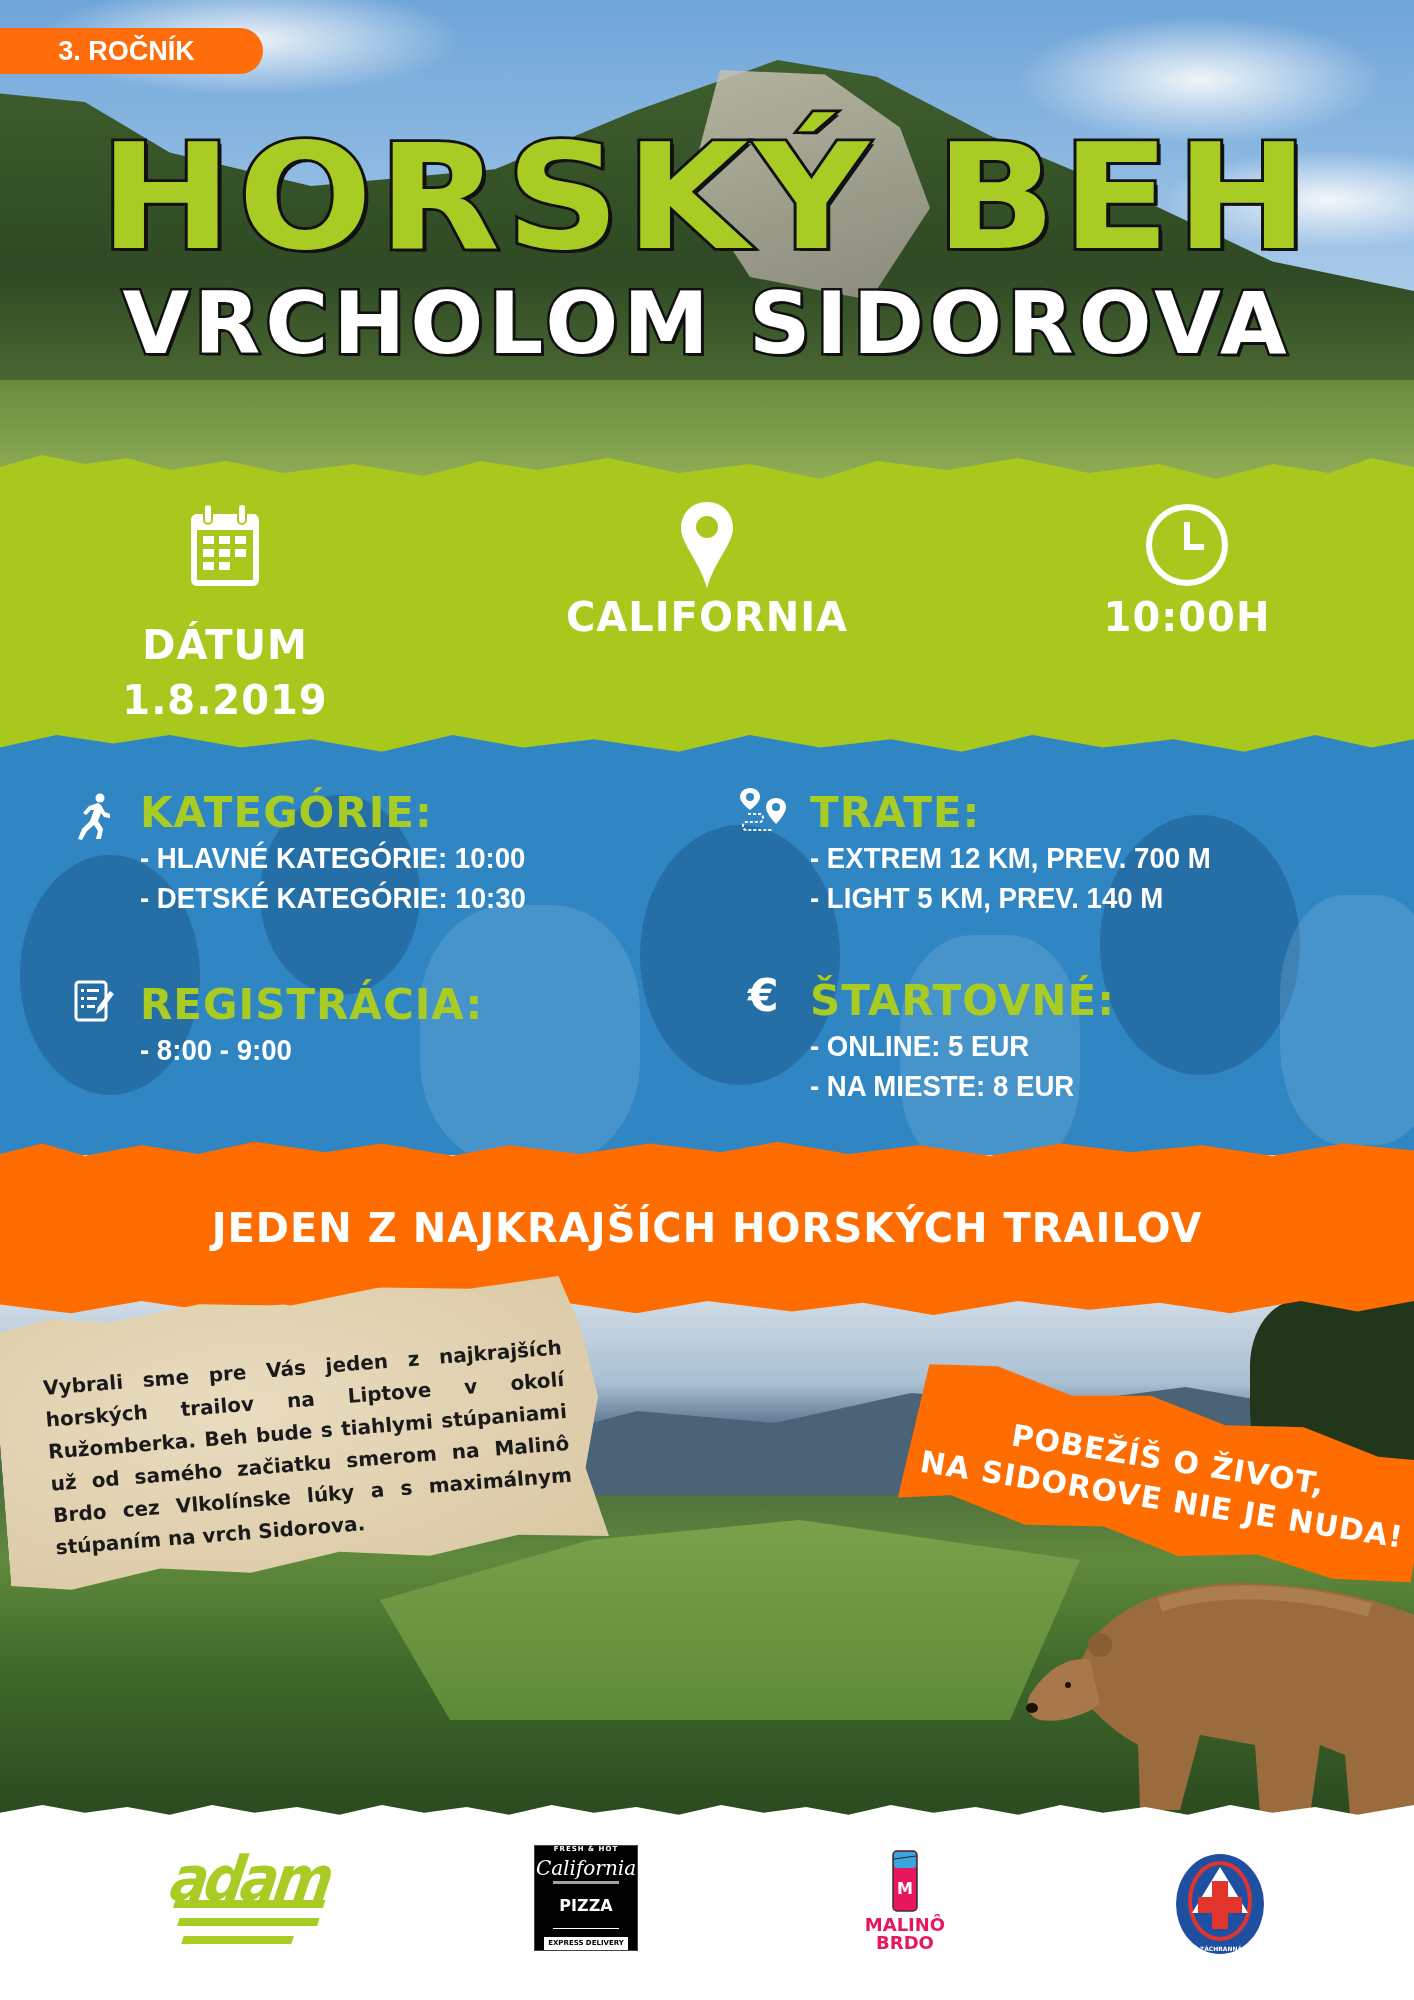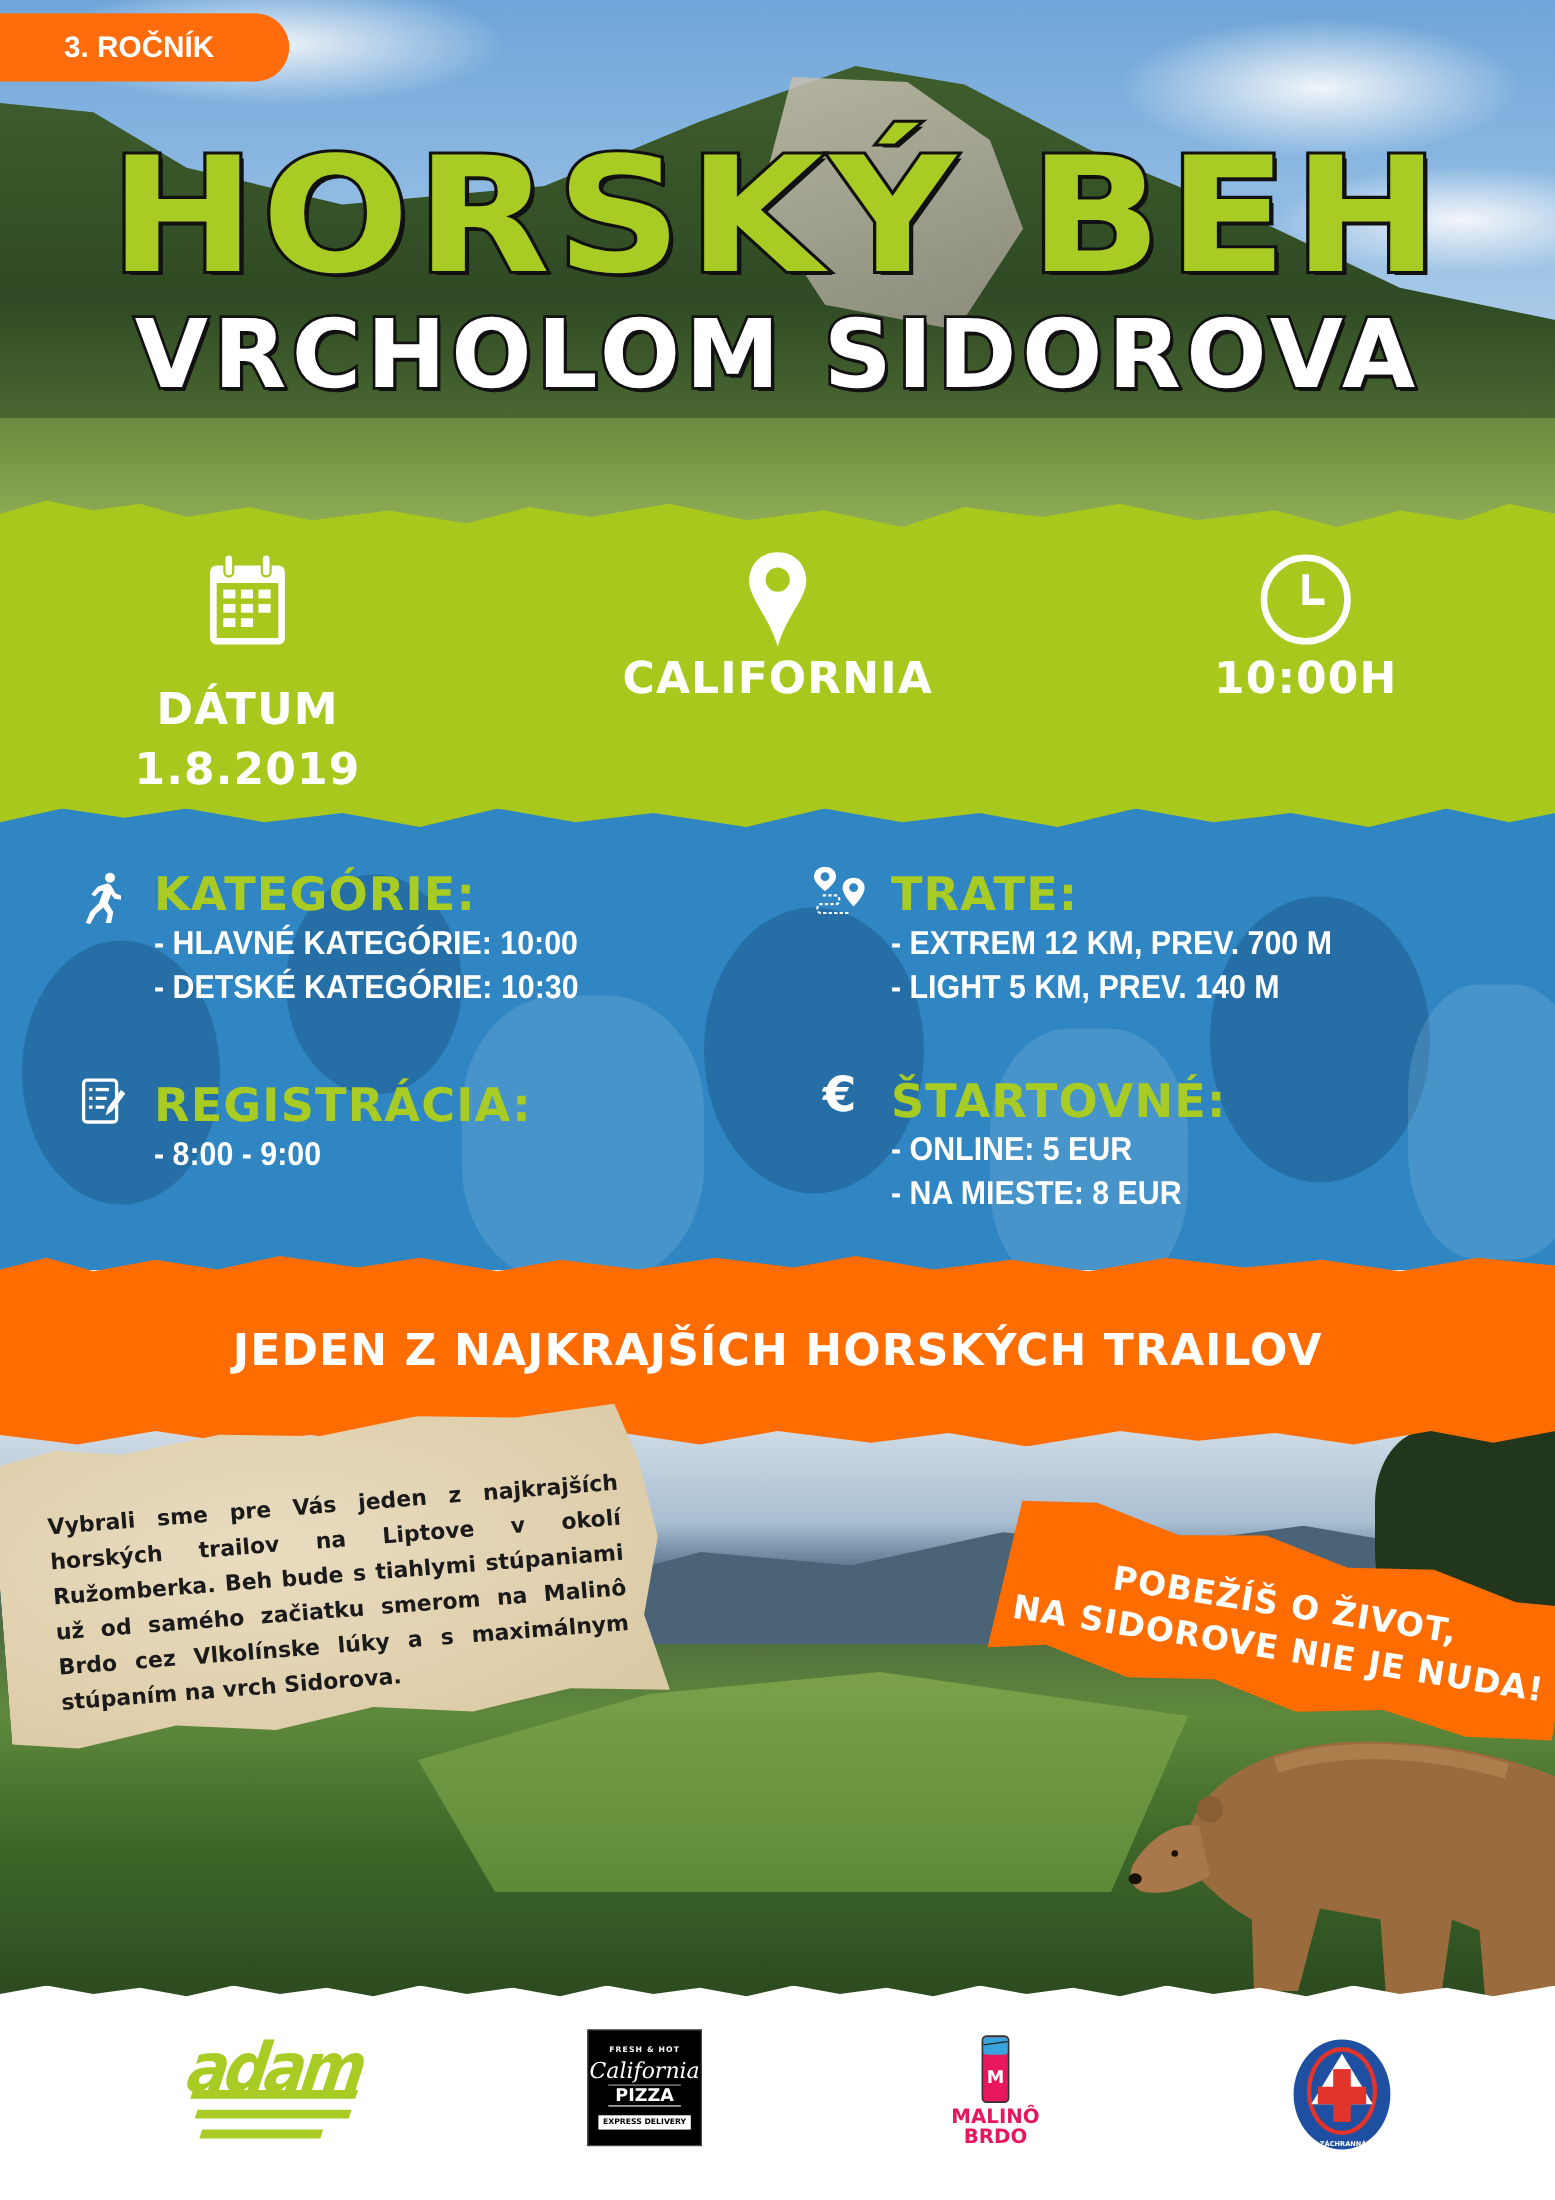--- a/index.html
+++ b/index.html
@@ -10,21 +10,21 @@
 #hero{left:0;top:0;width:1414px;height:480px;background:
  radial-gradient(ellipse 300px 80px at 250px 40px,#eef3f8 0%,rgba(238,243,248,0) 70%),
  radial-gradient(ellipse 260px 90px at 1200px 80px,#f1f5f9 0%,rgba(241,245,249,0) 70%),
  radial-gradient(ellipse 240px 70px at 1330px 200px,#f3f6fa 0%,rgba(243,246,250,0) 70%),
  linear-gradient(180deg,#6fa5d8 0%,#8db9e2 35%,#a9cae8 60%);}
 #mountain{left:0;top:60px;width:1414px;height:420px;background:linear-gradient(180deg,#3f5e2d 0%,#2f4a24 50%,#4d6b33 80%,#7a9a45 100%);
  clip-path:polygon(0 8%,6% 10%,12% 22%,22% 30%,35% 26%,45% 12%,55% 0%,62% 4%,70% 18%,80% 32%,90% 48%,100% 55%,100% 100%,0 100%)}
 #rock{left:660px;top:70px;width:300px;height:230px;background:linear-gradient(160deg,#c9c4b4,#9a958a);opacity:.85;
  clip-path:polygon(20% 0,55% 2%,80% 25%,90% 60%,70% 100%,30% 90%,10% 50%)}
 #meadow{left:0;top:380px;width:1414px;height:100px;background:linear-gradient(180deg,#6b8a3e,#8fae55)}
-#badge{left:0;top:12px;width:263px;height:62px;background:#ff6c0b;border-radius:0 32px 32px 0;color:#fff;
+#badge{left:0;top:28px;width:263px;height:46px;background:#ff6c0b;border-radius:0 32px 32px 0;color:#fff;
  font:bold 27px "Liberation Sans",sans-serif;display:flex;align-items:center;justify-content:center;padding-right:10px}
 .title1{left:0;width:1414px;top:118px;text-align:center;font:900 158px/1 "DejaVu Sans",sans-serif;color:#a8cc23;letter-spacing:6px;
  -webkit-text-stroke:6px #111;paint-order:stroke fill;text-shadow:4px 4px 0 #111;transform:scaleY(.92)}
 .title2{left:0;width:1414px;top:280px;text-align:center;font:900 86px/1 "DejaVu Sans",sans-serif;color:#fff;letter-spacing:5px;
  -webkit-text-stroke:5px #111;paint-order:stroke fill;text-shadow:3px 3px 0 #111}
 
 #green{left:0;top:455px;width:1414px;height:300px;background:#a8c81e;
  clip-path:polygon(0 4%,3% 0,6% 3%,9% 1%,12% 5%,16% 2%,20% 6%,25% 3%,30% 7%,34% 2%,38% 5%,43% 1%,48% 6%,53% 3%,58% 8%,62% 2%,67% 5%,72% 1%,77% 6%,82% 3%,86% 8%,90% 3%,94% 6%,97% 1%,100% 4%,100% 100%,0 100%)}
 .info{top:500px;width:420px;text-align:center;color:#fff}
 .info .ico{height:90px;display:flex;justify-content:center;align-items:center}
@@ -218,21 +218,21 @@
       <rect x="40" y="60" width="150" height="8"></rect>
       <rect x="50" y="78" width="140" height="8"></rect>
       <rect x="60" y="96" width="110" height="8"></rect>
     </g>
   </svg>
 </div>
 
 <div class="abs logo" style="left:534px;top:1845px;width:104px;height:106px;background:#000;flex-direction:column;color:#fff;border:1px solid #444">
   <div style="font:bold 7px/1 'DejaVu Sans',sans-serif;letter-spacing:1px">FRESH &amp; HOT</div>
   <div style="font:italic 20px/1.1 'DejaVu Serif',serif;margin-top:4px">California</div>
-  <div style="font:bold 16px/1 'DejaVu Sans',sans-serif;border-top:1px solid #a3a3a3;border-bottom:1px solid #fff;padding:1px 6px;margin-top:2px">PIZZA</div>
+  <div style="font:bold 16px/1 'DejaVu Sans',sans-serif;border-top:3px solid #a3a3a3;border-bottom:1px solid #fff;padding:14px 6px;margin-top:2px">PIZZA</div>
   <div style="font:bold 7px/1 'DejaVu Sans',sans-serif;background:#fff;color:#000;padding:3px 4px;margin-top:8px">EXPRESS DELIVERY</div>
 </div>
 
 <div class="abs logo" style="left:855px;top:1845px;width:100px;height:112px;flex-direction:column">
   <svg width="26" height="62" viewBox="0 0 26 62">
     <rect x="1" y="1" width="24" height="60" rx="4" fill="#e8175d" stroke="#333" stroke-width="1.5"></rect>
     <rect x="2" y="2" width="22" height="16" rx="3" fill="#3aa5dc"></rect>
     <line x1="2" y1="9" x2="24" y2="6" stroke="#222" stroke-width="1"></line>
     <text x="13" y="44" text-anchor="middle" font-family="DejaVu Sans" font-weight="bold" font-size="16" fill="#fff">M</text>
   </svg>

